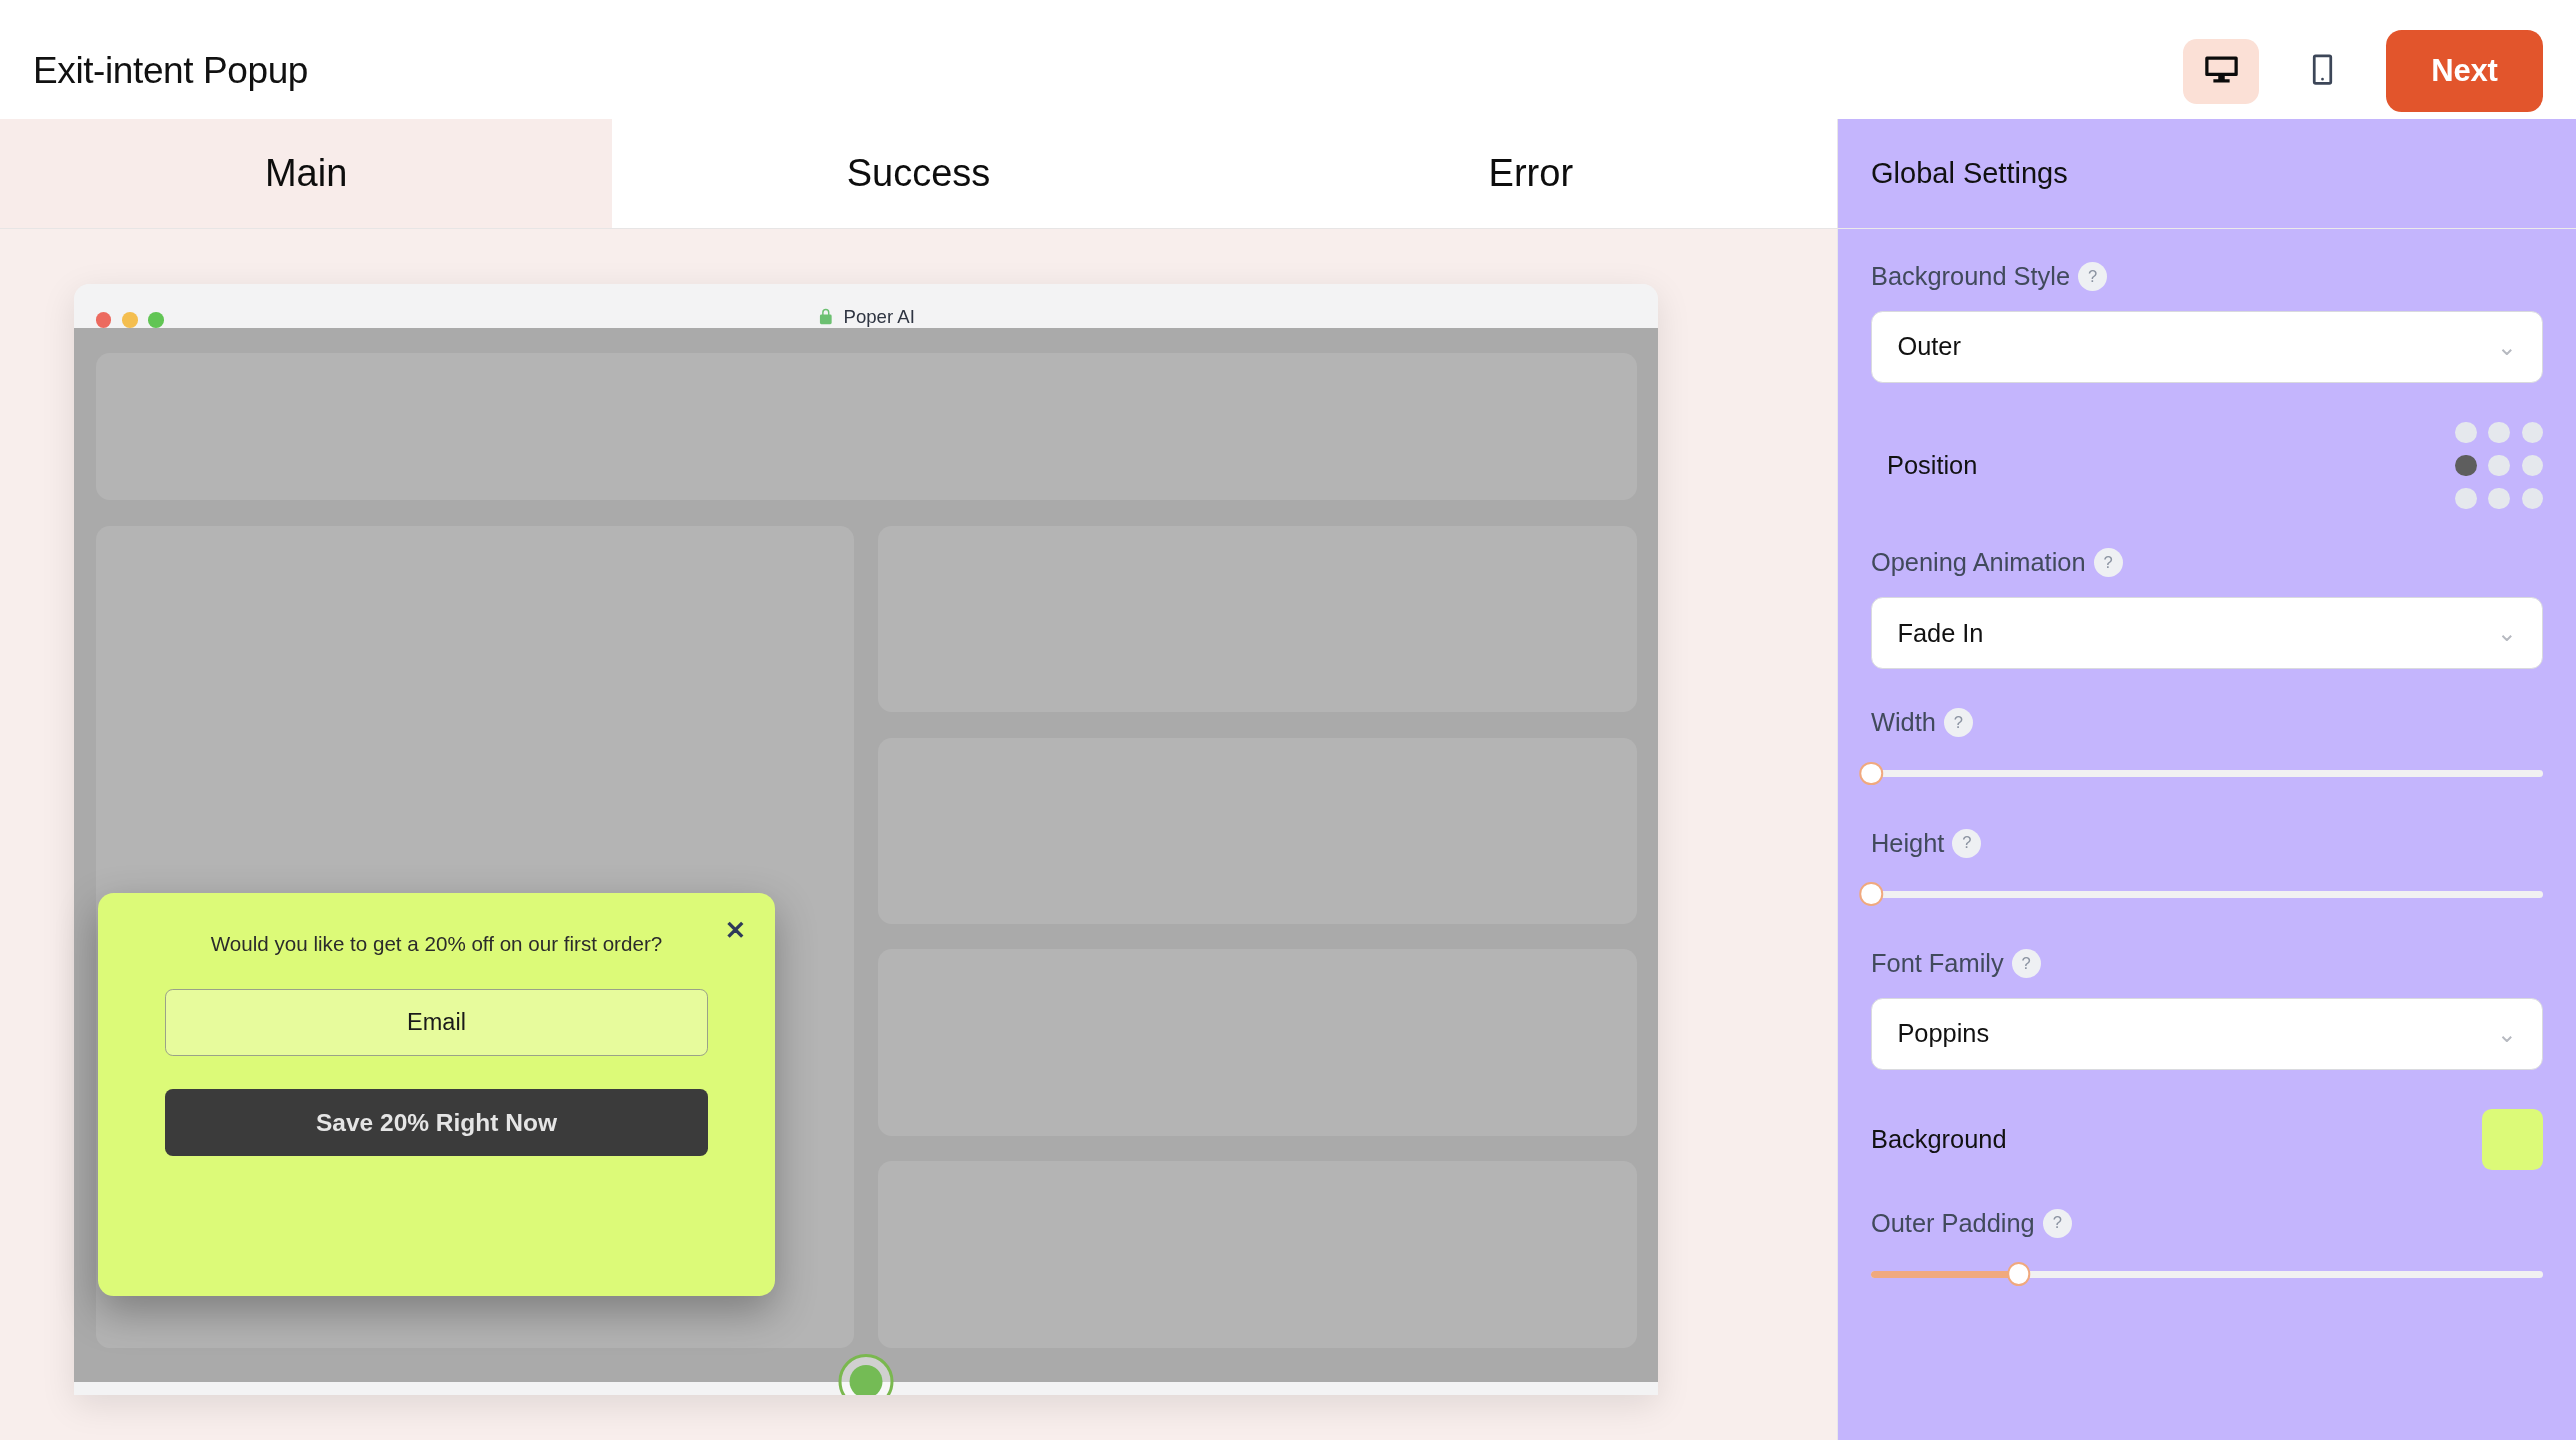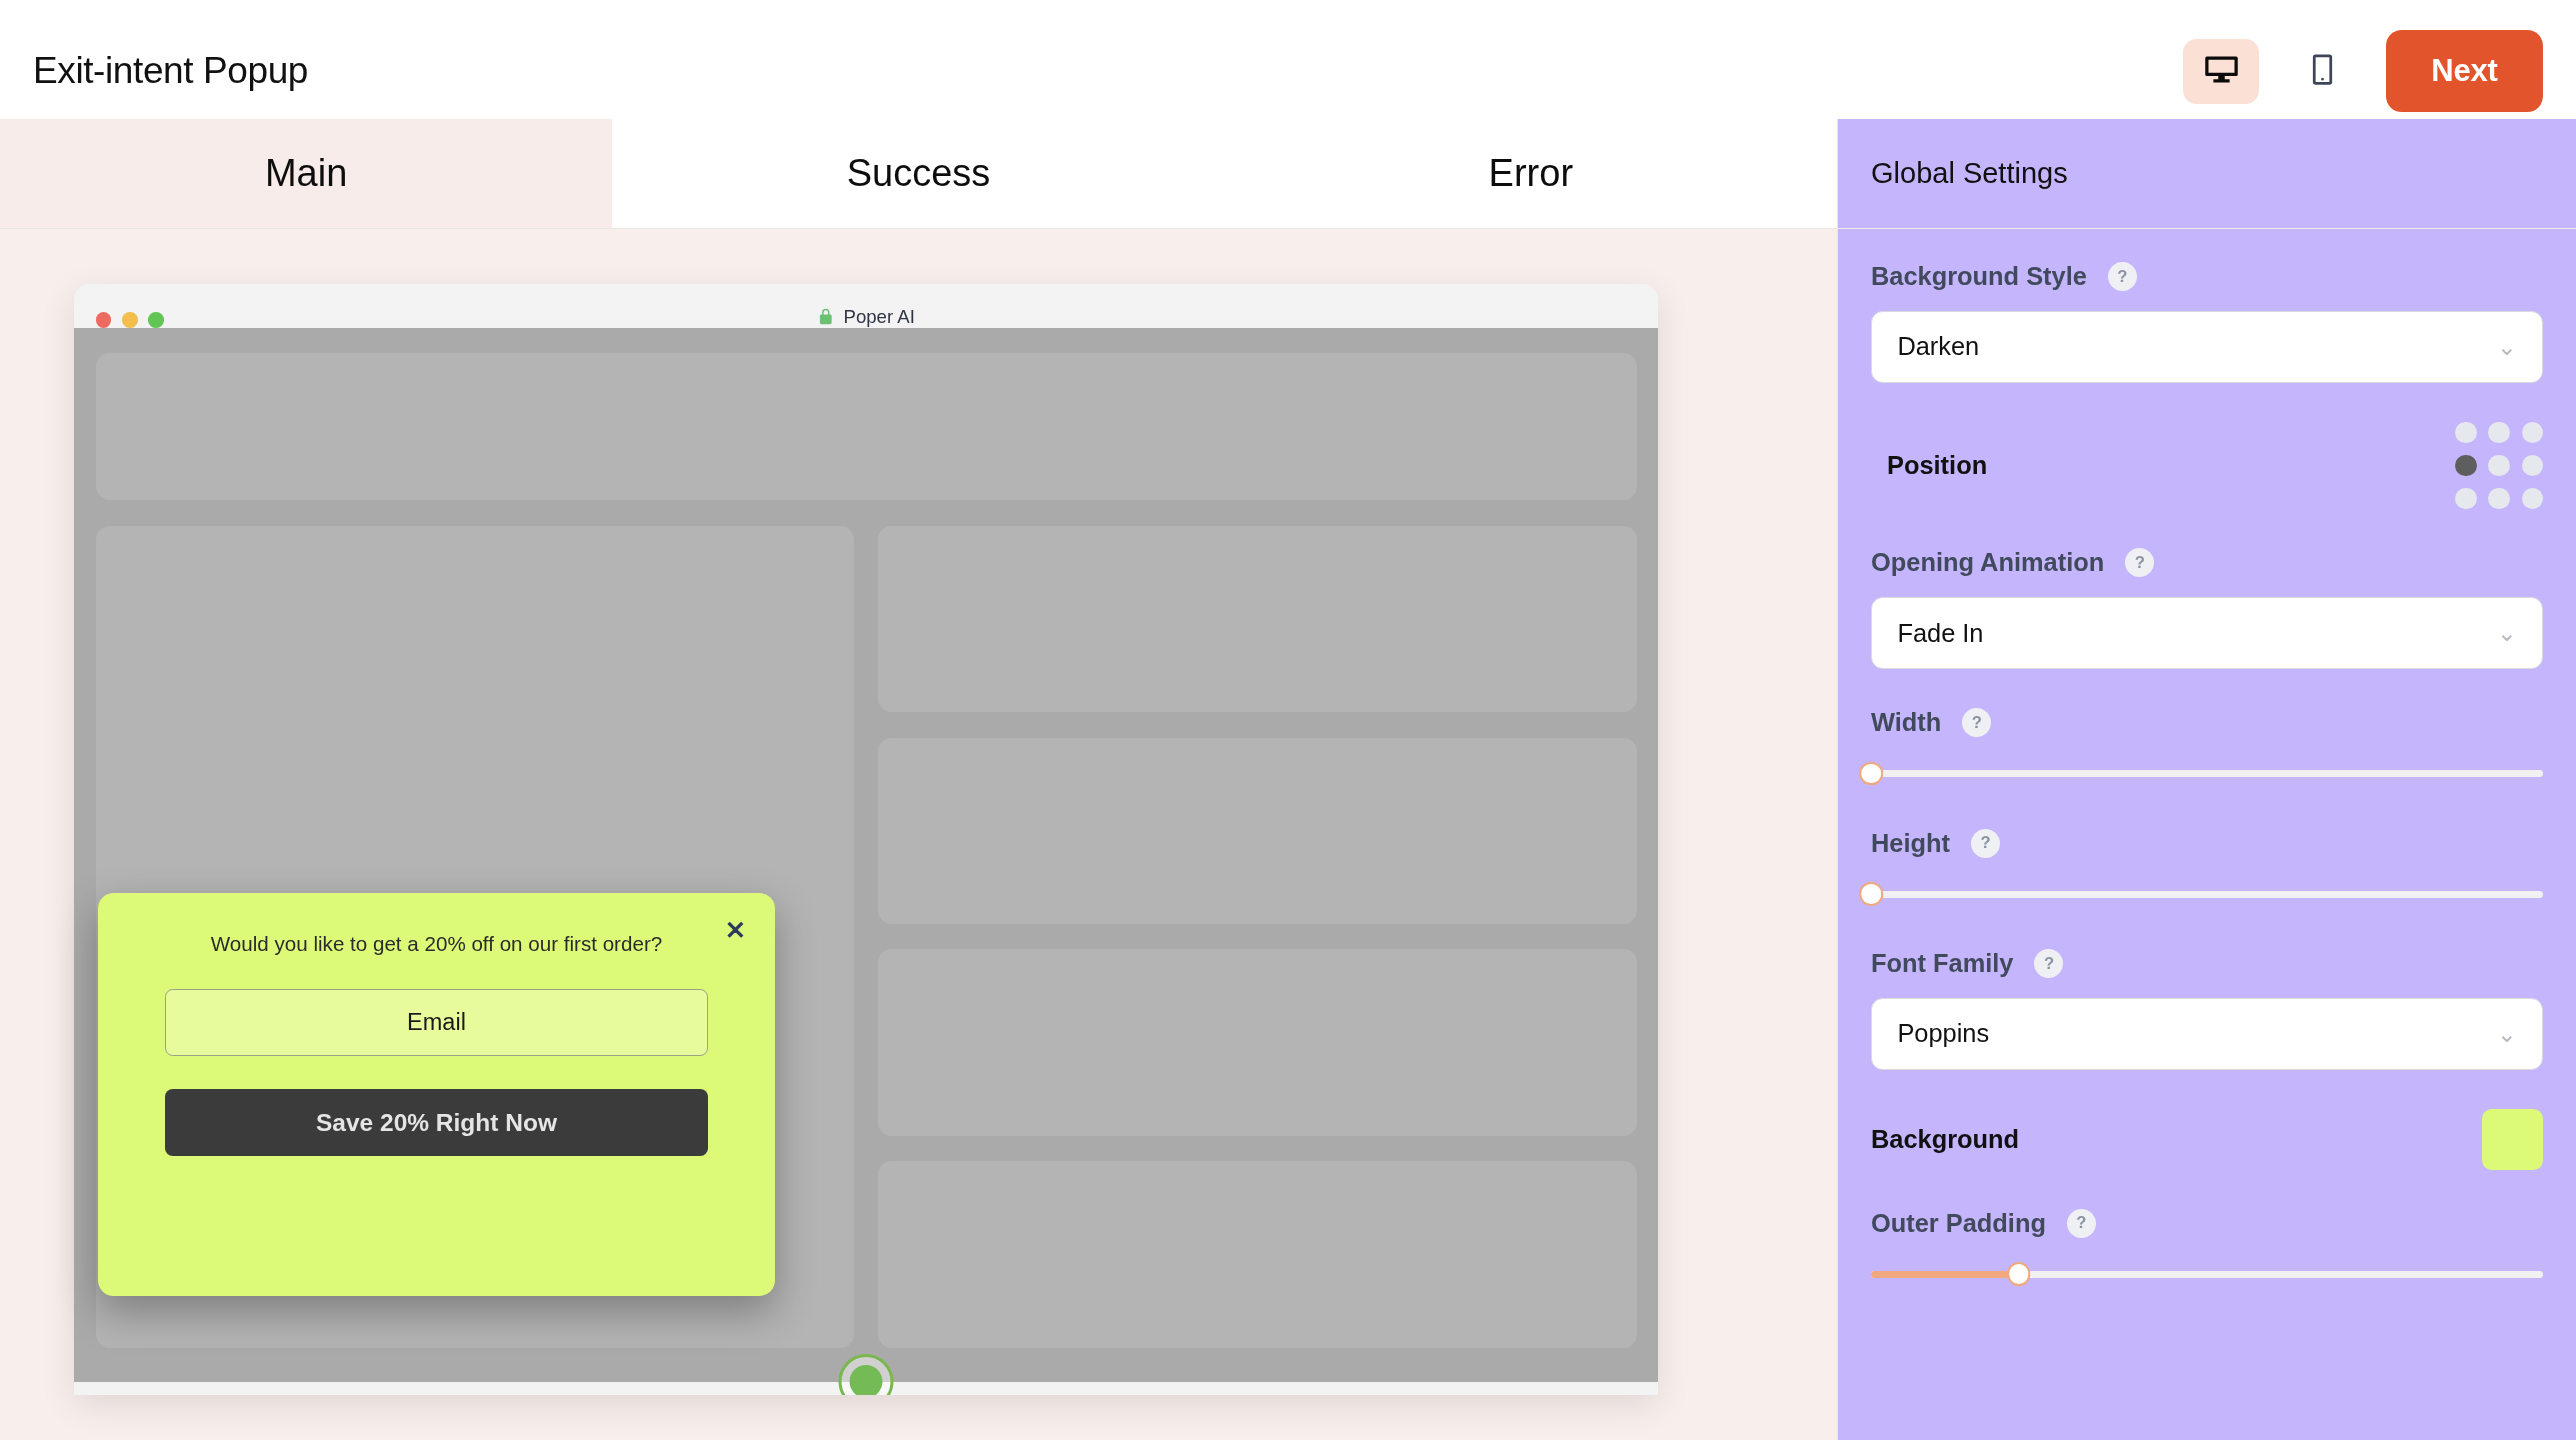--- a/index.html
+++ b/index.html
@@ -231,25 +231,24 @@
     padding: 0 33px;
     border-bottom: 1px solid #eceaea;
     font-size: 29px;
     color: #111111;
   }
   .panel-body { padding: 33px 33px 0; }
   .field { margin-bottom: 39px; }
   .field-label {
     display: flex;
     align-items: center;
-    gap: 21px;
+    gap: 8px;
     font-size: 25.4px;
     color: #414a5c;
     margin-bottom: 19.6px;
-    font-weight: bold;
   }
   .field-label.dark { color: #111111; }
   .help {
     width: 29px; height: 29px;
     border-radius: 50%;
     background: #eef0f3;
     color: #8b93a1;
     font-size: 16.6px;
     display: flex; align-items: center; justify-content: center;
   }
@@ -395,21 +394,21 @@
 <div class="panel">
   <div class="panel-head">Global Settings</div>
   <div class="panel-body">
 
     <div class="field">
       <div class="field-label">
         <span>Background Style</span>
         <span class="help">?</span>
       </div>
       <div class="select">
-        <span>Darken</span>
+        <span>Outer</span>
         <span class="chev">⌄</span>
       </div>
     </div>
 
     <div class="row">
       <span class="field-label dark" style="margin:16px">Position</span>
       <div class="pos-grid">
         <span class="pos-dot"></span>
         <span class="pos-dot"></span>
         <span class="pos-dot"></span>

